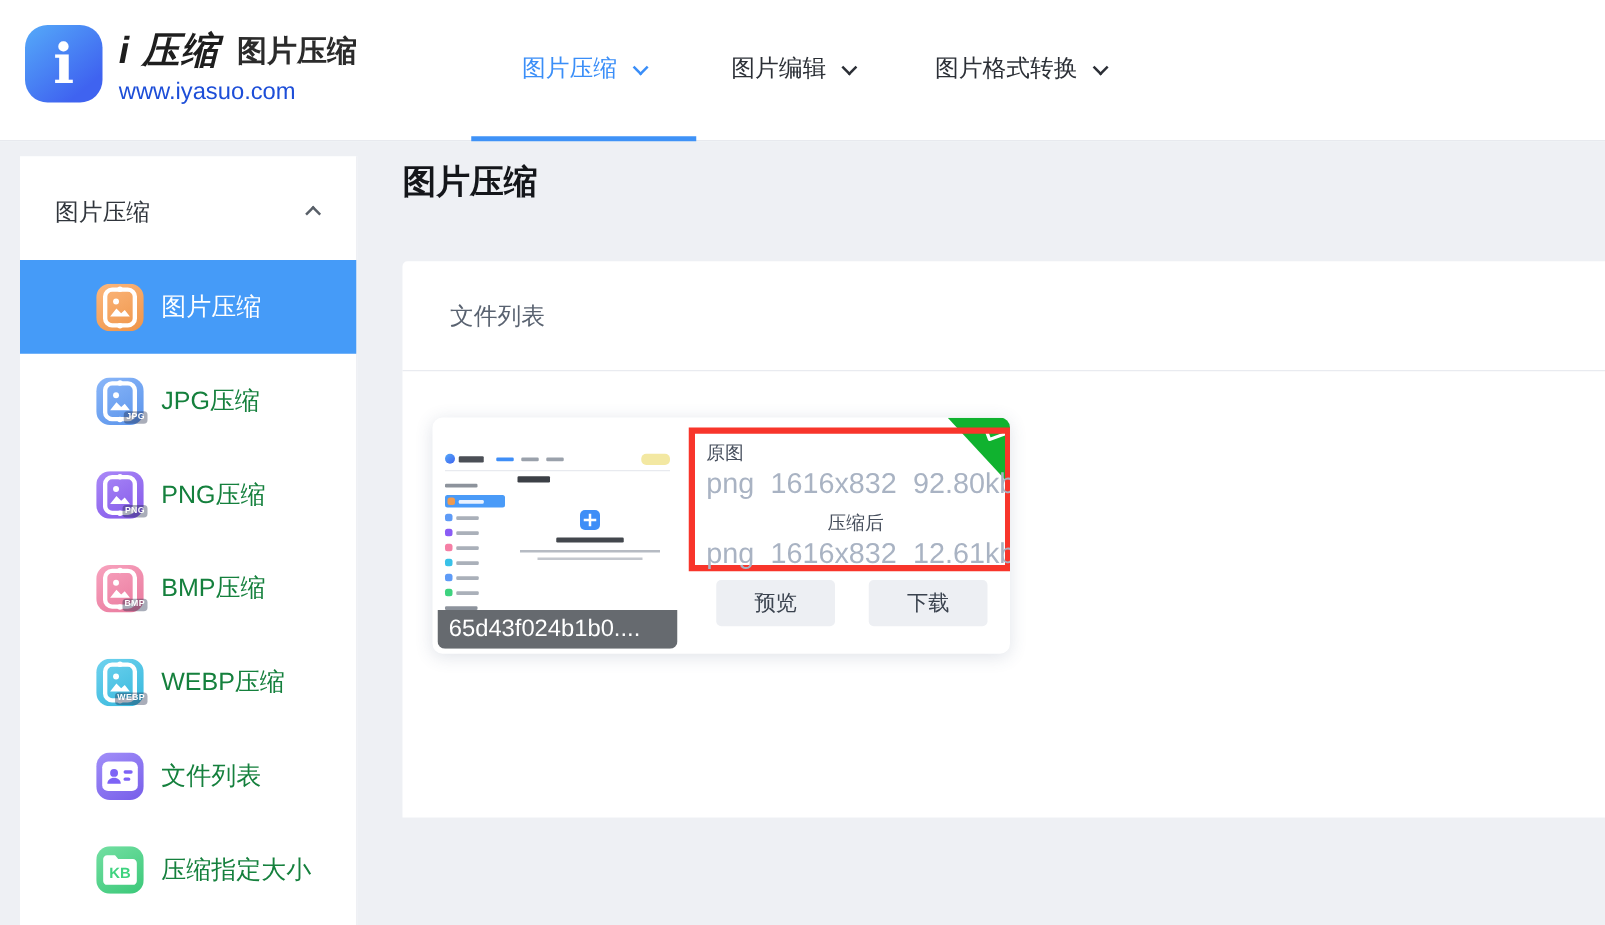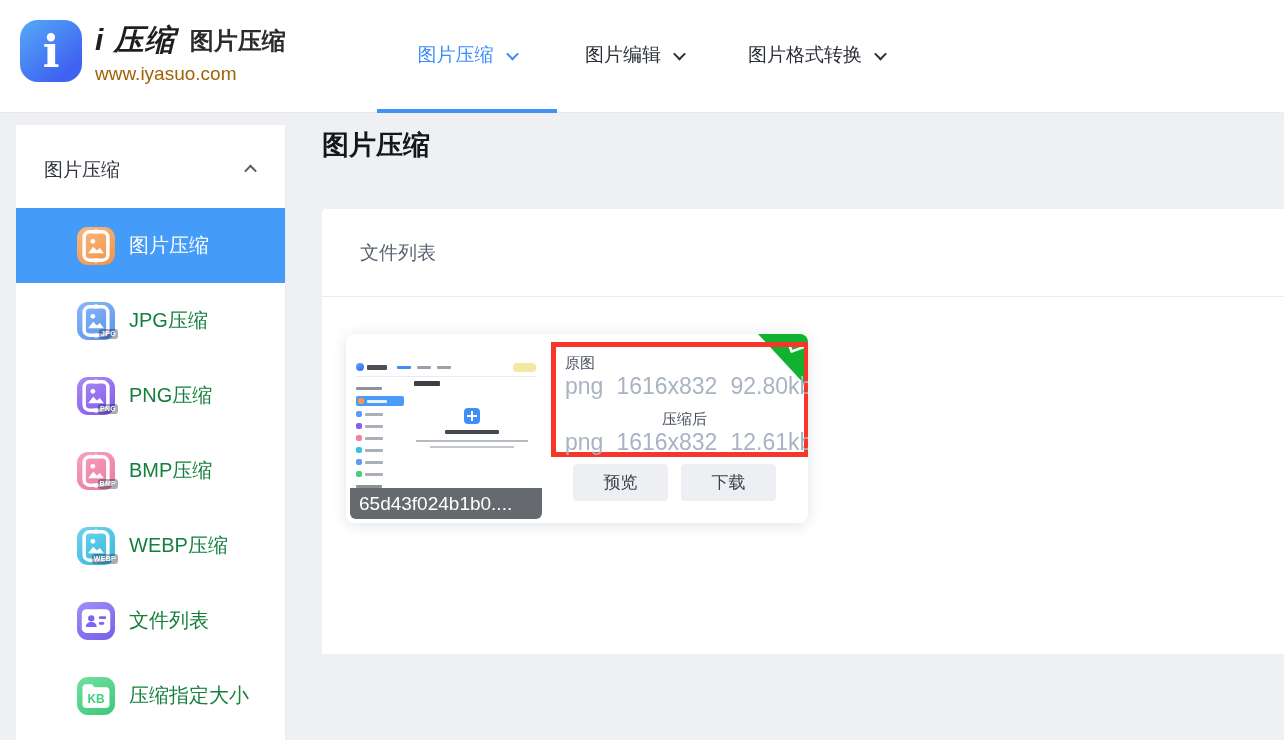--- a/index.html
+++ b/index.html
@@ -12,21 +12,21 @@
             border-bottom:1px solid #e7e9ee; z-index:5; }
   .brand { position:absolute; left:20px; top:14px; display:flex; align-items:flex-start; }
   .logo { width:62px; height:62px; border-radius:18px; margin-top:6px;
           background:linear-gradient(140deg,#55aaf9 0%,#3f63f0 80%);
           color:#fff; font-family:"DejaVu Serif","Liberation Serif",serif; font-weight:bold;
           font-size:44px; font-style:normal; display:flex; align-items:center; justify-content:center; }
   .brand-text { margin-left:13px; }
   .brand-line1 { display:flex; align-items:center; margin-top:6px; }
   .brand-name { font-size:30px; font-weight:700; color:#1e1e1e; font-style:italic; letter-spacing:1px; }
   .brand-sub { font-size:24px; font-weight:600; color:#2b2b2b; margin-left:14px; }
-  .brand-url { font-size:19px; color:#a16207; margin-top:2px; }
+  .brand-url { font-size:19px; color:#1d4ed8; margin-top:2px; }
 
   .nav { position:absolute; left:377px; top:0; height:110px; display:flex; align-items:center; }
   .tab { display:flex; align-items:center; font-size:19px; color:#2b2f36; cursor:pointer; }
   .tab-1 { width:180px; justify-content:center; }
   .tab-2 { margin-left:28px; }
   .tab-3 { margin-left:64px; }
   .tab.active { color:#3a8ef8; }
   .chev { width:9px; height:9px; border-right:2px solid currentColor; border-bottom:2px solid currentColor;
           display:inline-block; margin-left:14px; }
   .chev.down { transform:rotate(45deg) translate(-1px,-1px); }
@@ -102,21 +102,21 @@
 
   
   .redbox { position:absolute; left:205px; top:8px; width:258px; height:115px;
             border:5px solid #f8352b; z-index:4; padding:3px 0 0 9px; background:transparent; }
   .info-label { font-size:15px; color:#474f5d; line-height:22px; margin-top:2px; }
   .info-val { font-size:23px; color:#a9b3c3; line-height:23px; margin-top:1px; }
   .info-val span { margin-right:13px; }
   .info-label.second { margin-top:10px;text-align:center; }
 
   
-  .btns { position:absolute; left:227px; top:130px; display:flex; gap:13px; }
+  .btns { position:absolute; left:227px; top:130px; display:flex; gap:27px; }
   .btns button { width:95px; height:37px; border:none; border-radius:4px; background:#edeff3;
                  font-size:17px; color:#3a424e; font-family:inherit; cursor:pointer; }
 </style>
 </head>
 <body>
 
 <div class="screen">
 
   <header class="header">
     <div class="brand">

